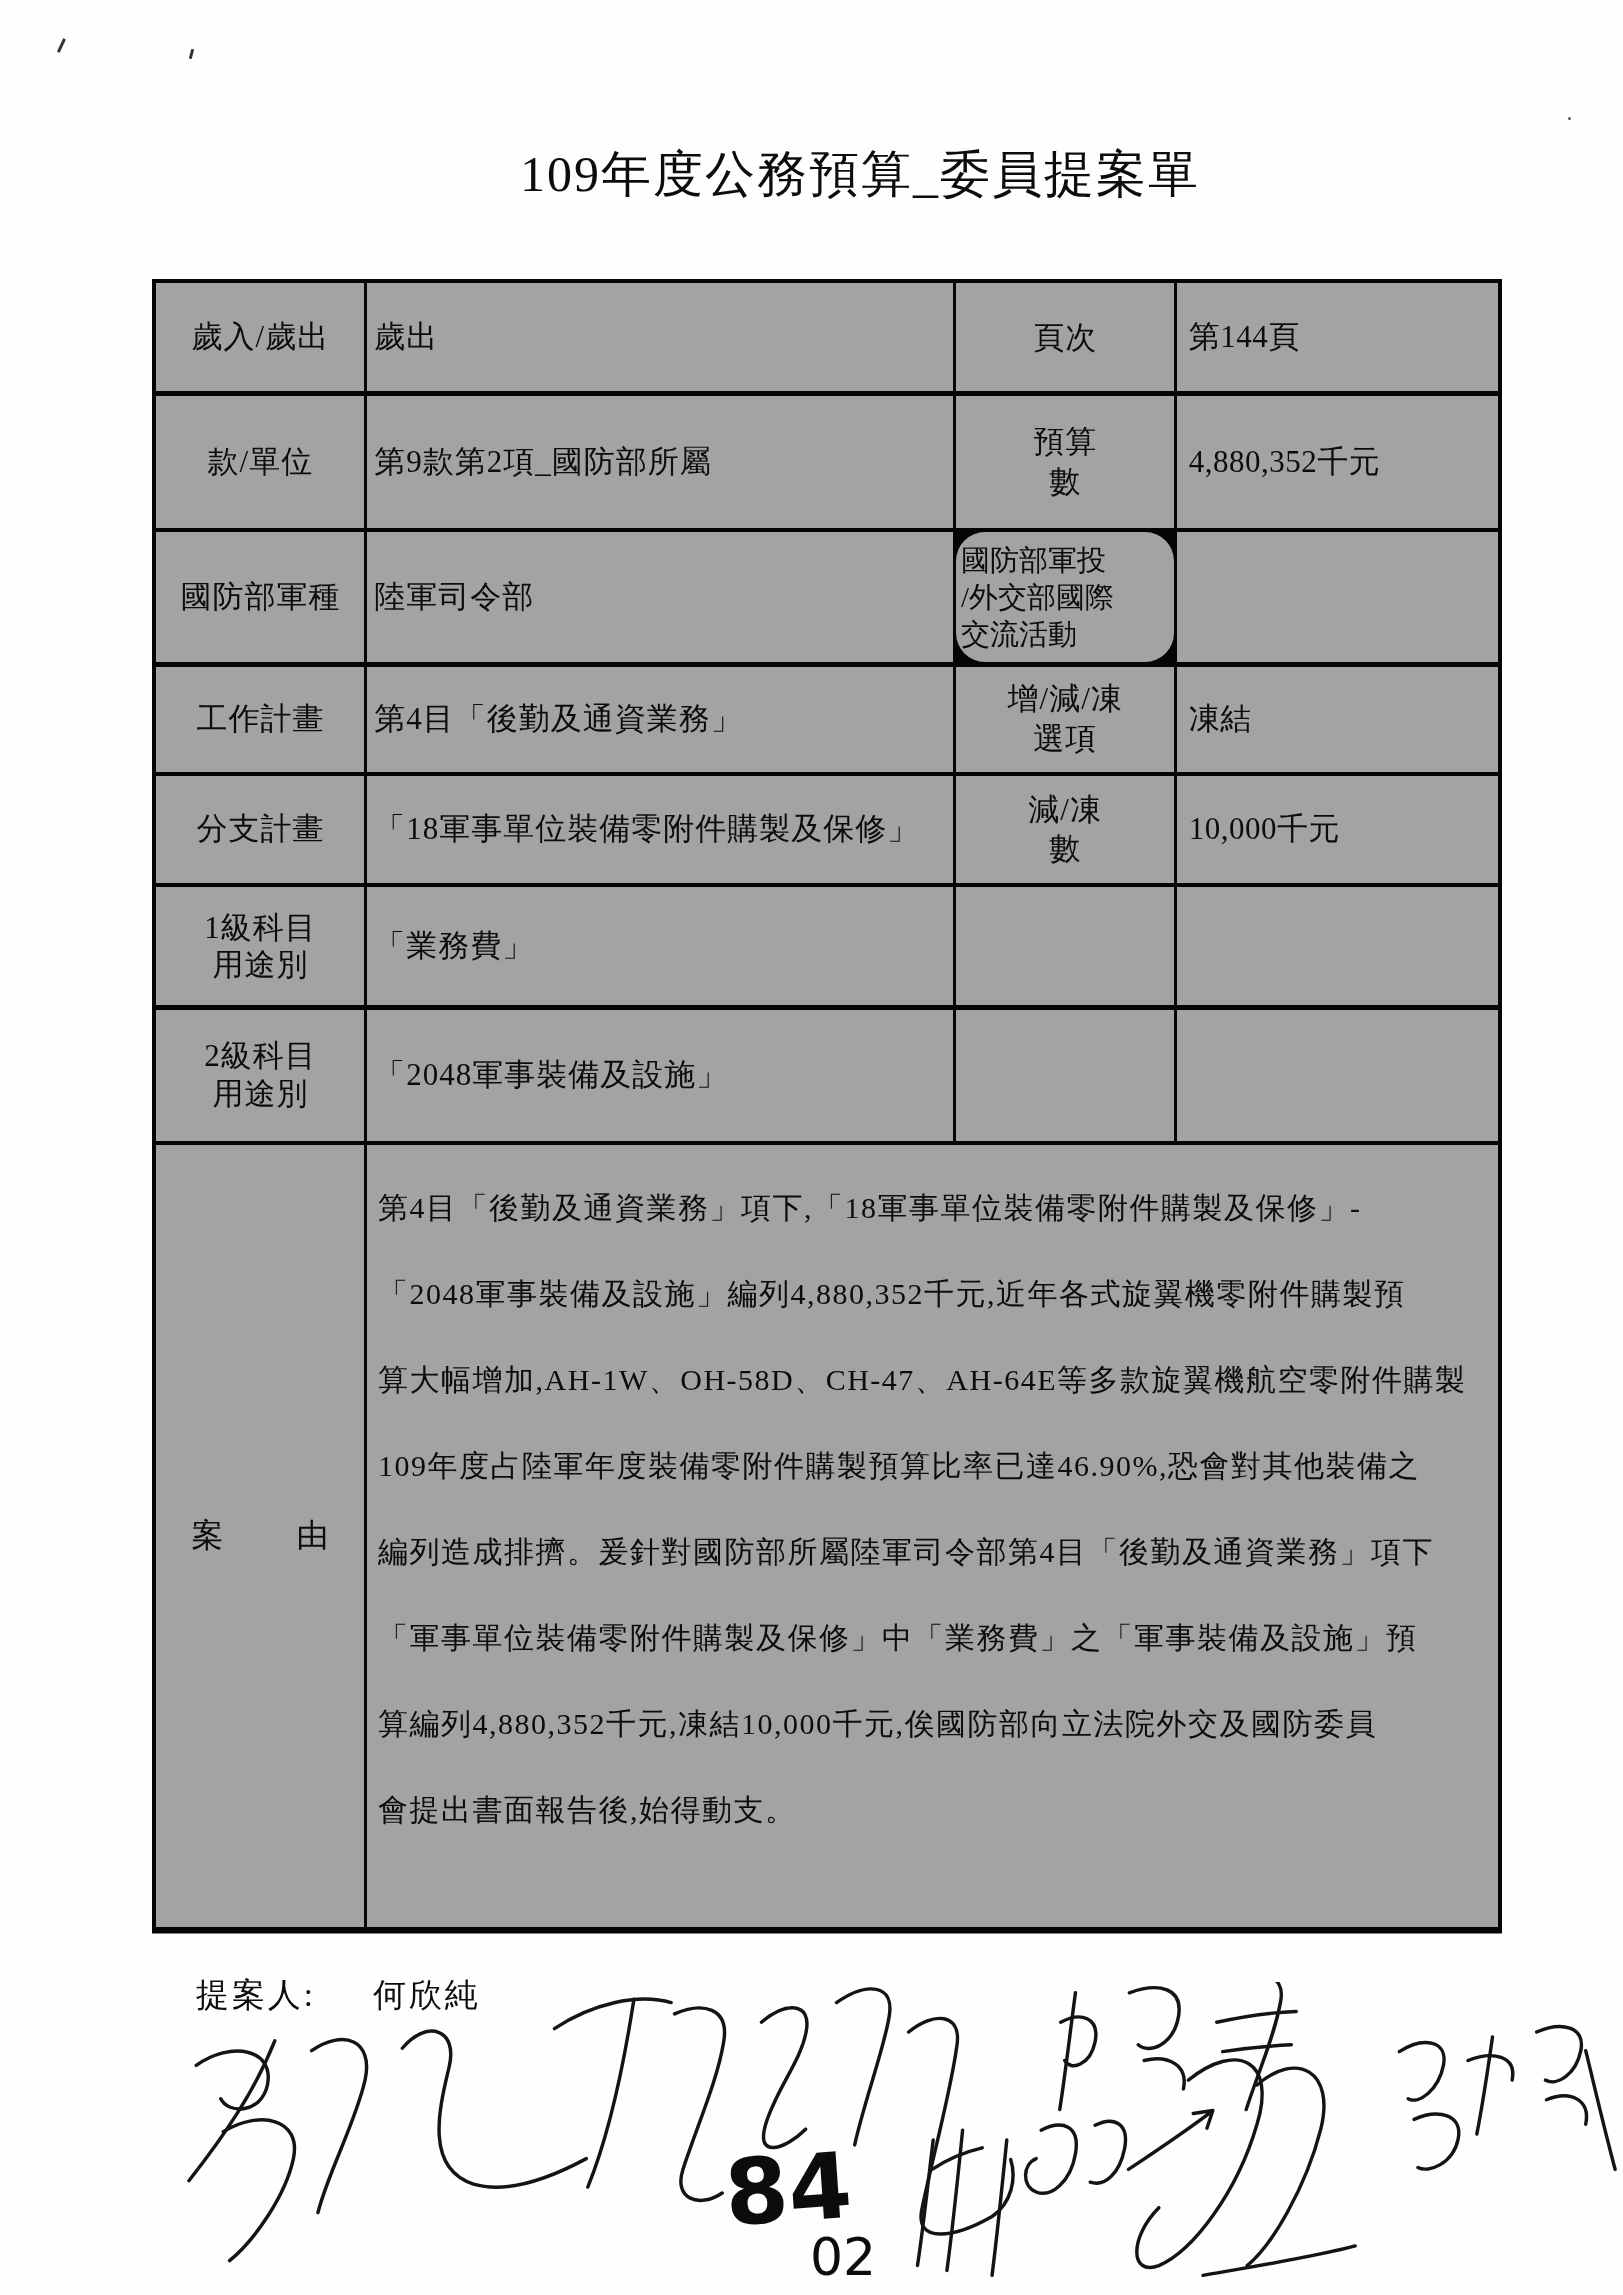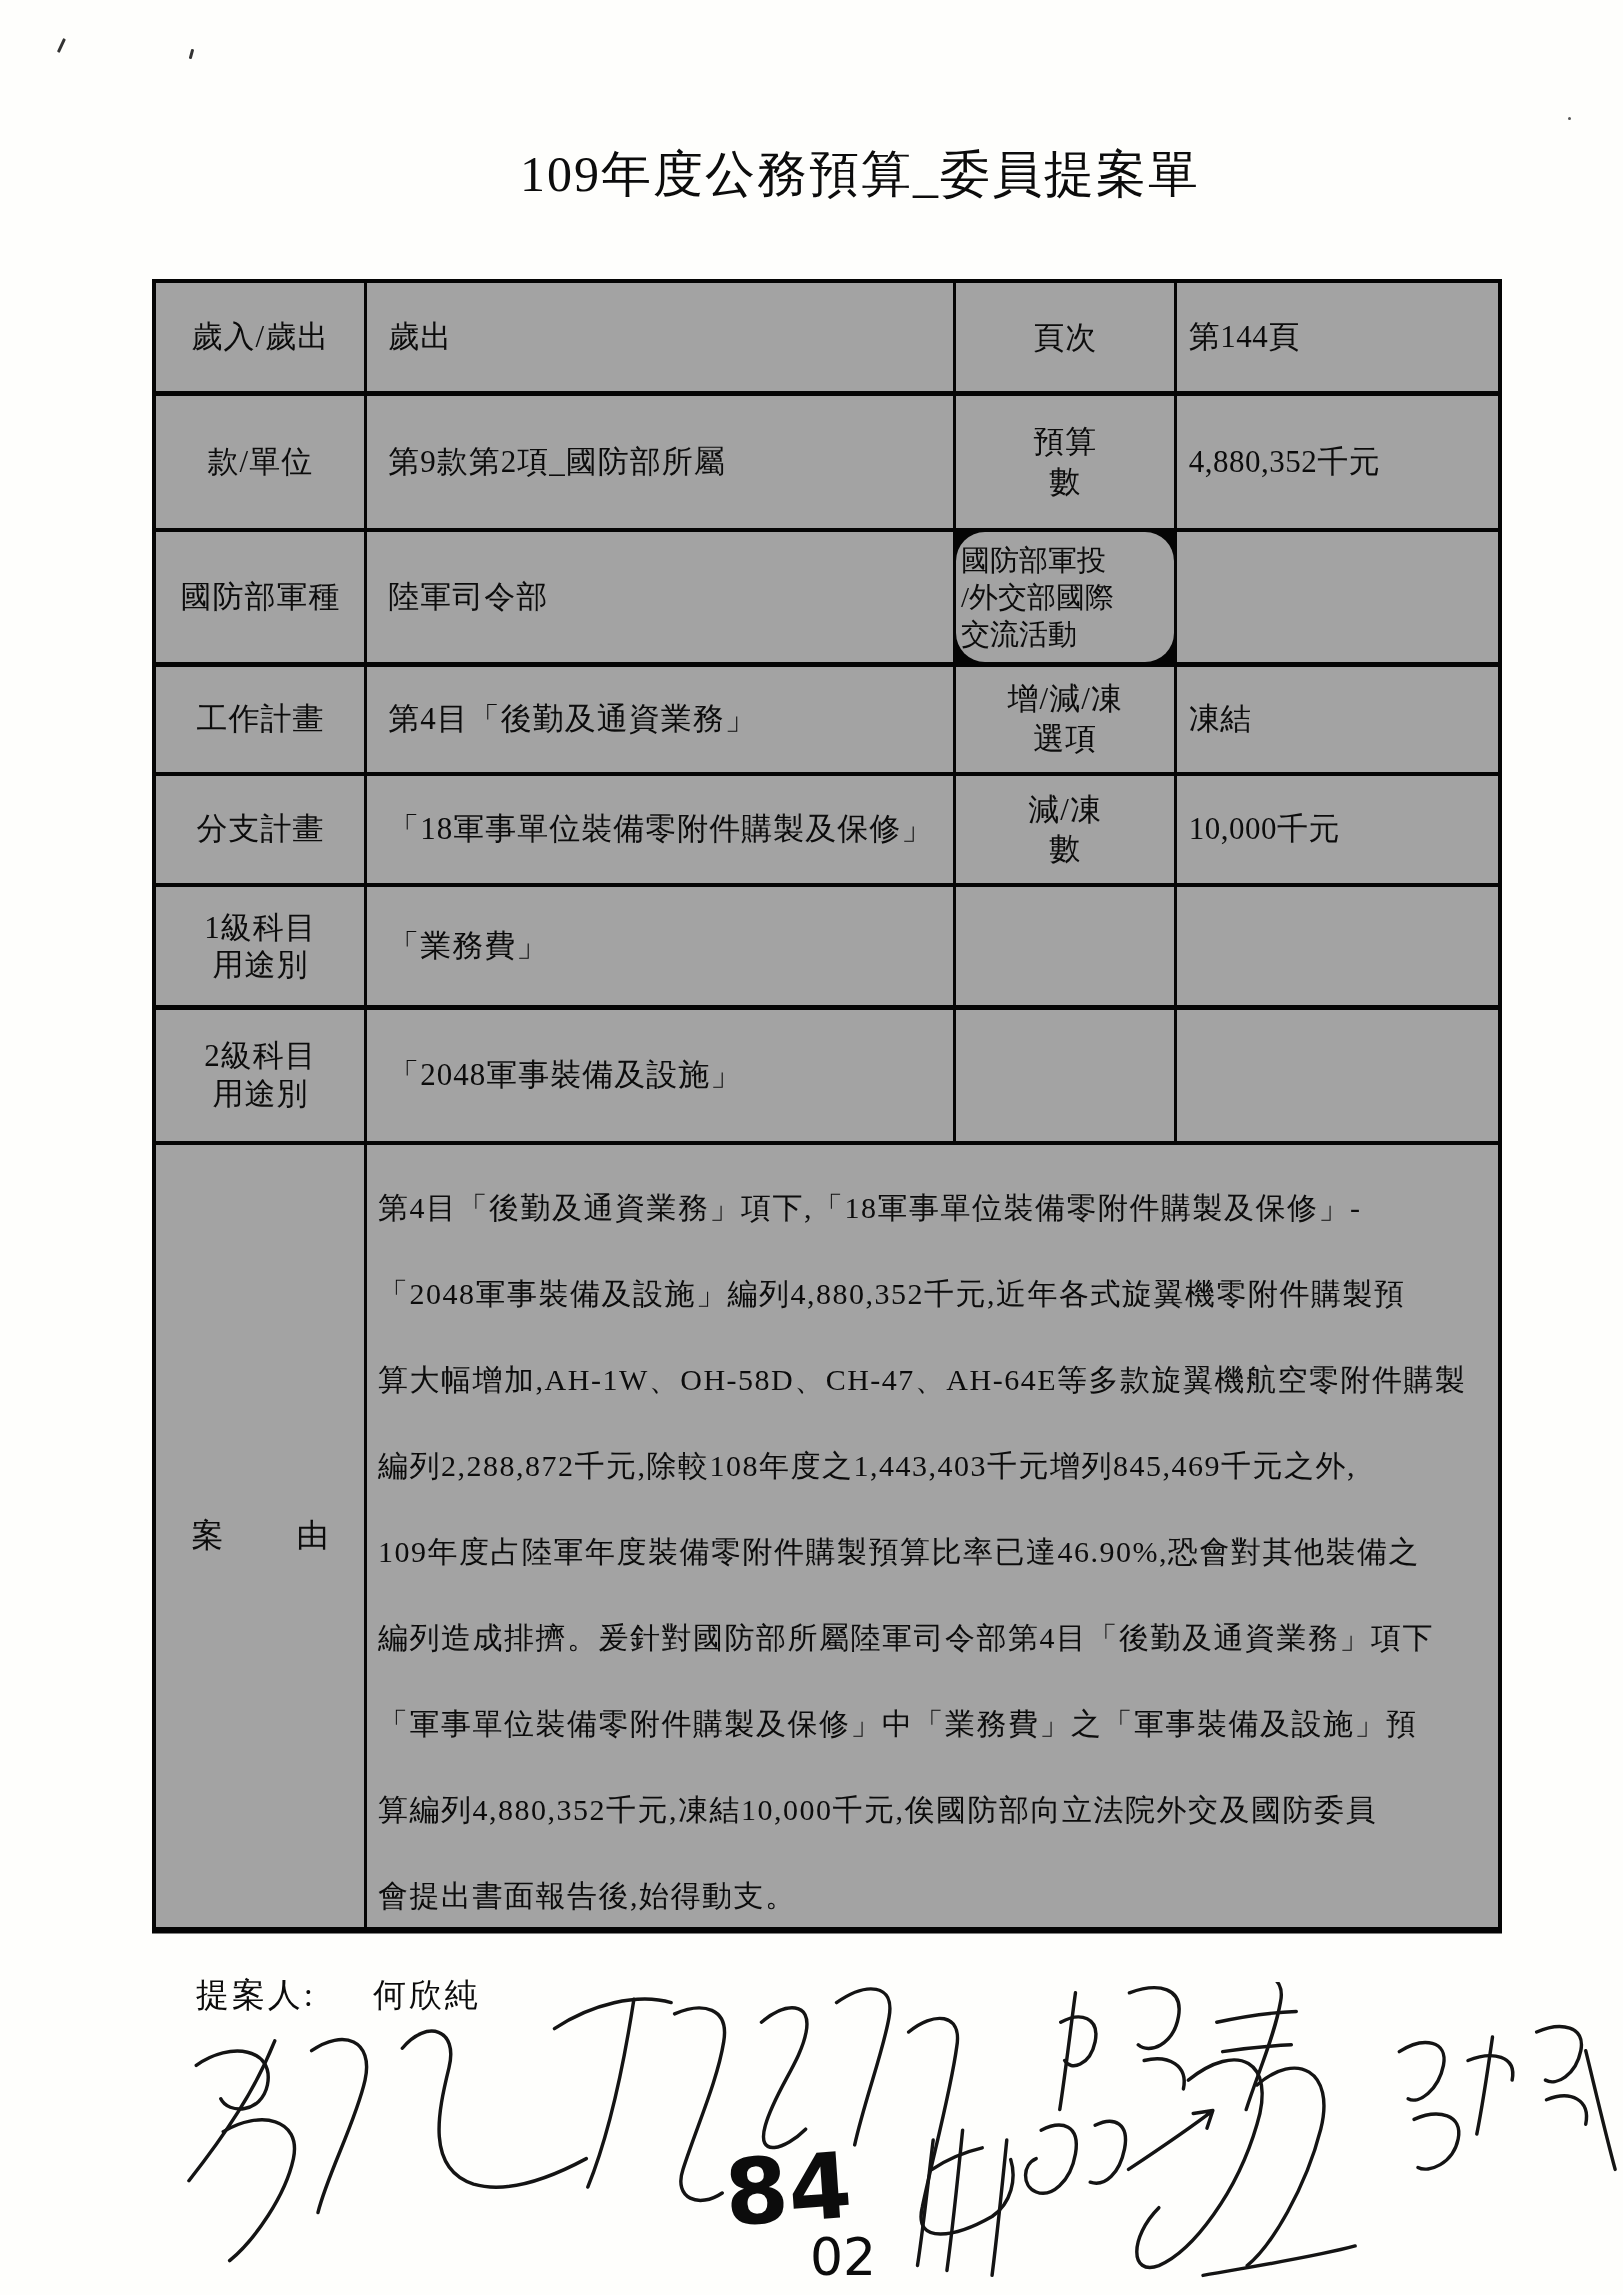--- a/index.html
+++ b/index.html
@@ -37,21 +37,21 @@
     box-shadow:0 1.5px 0 #050505;
   }
   .cell{
     background:#a3a3a3;
     display:flex;align-items:center;
     font-size:31px;letter-spacing:1px;
     overflow:hidden;
   }
   .lab{justify-content:center;text-align:center;}
   .lab-multi{flex-direction:column;justify-content:center;line-height:1.22;}
-  .val{justify-content:flex-start;padding-left:21px;}
+  .val{justify-content:flex-start;padding-left:7px;}
   .head{justify-content:center;text-align:center;flex-direction:column;line-height:1.28;}
   .head-left{align-items:flex-start;justify-content:center;flex-direction:column;
     text-align:left;padding-left:4.9px;line-height:1.28;font-size:29px;letter-spacing:0;border-radius:29px;}
   .num{justify-content:flex-start;padding-left:11.8px;letter-spacing:0.5px;}
 
   
   #case-label{
     grid-row:8;grid-column:1;
     display:flex;flex-direction:row;align-items:center;
     justify-content:space-between;
@@ -153,21 +153,20 @@
     <div class="cell num"></div>
 
     <div class="cell" id="case-label">
       <span>案</span>
       <span>由</span>
     </div>
     <div class="cell" id="case-body">
       <div class="case-line">第4目「後勤及通資業務」項下,「18軍事單位裝備零附件購製及保修」-</div>
       <div class="case-line">「2048軍事裝備及設施」編列4,880,352千元,近年各式旋翼機零附件購製預</div>
       <div class="case-line">算大幅增加,AH-1W、OH-58D、CH-47、AH-64E等多款旋翼機航空零附件購製</div>
-      <div class="case-line">編列2,288,872千元,除較108年度之1,443,403千元增列845,469千元之外,</div>
       <div class="case-line">109年度占陸軍年度裝備零附件購製預算比率已達46.90%,恐會對其他裝備之</div>
       <div class="case-line">編列造成排擠。爰針對國防部所屬陸軍司令部第4目「後勤及通資業務」項下</div>
       <div class="case-line">「軍事單位裝備零附件購製及保修」中「業務費」之「軍事裝備及設施」預</div>
       <div class="case-line">算編列4,880,352千元,凍結10,000千元,俟國防部向立法院外交及國防委員</div>
       <div class="case-line">會提出書面報告後,始得動支。</div>
     </div>
   </div>
 
   <div class="footer-text" id="proposer-label">提案人:</div>
   <div class="footer-text" id="proposer-name">何欣純</div>

